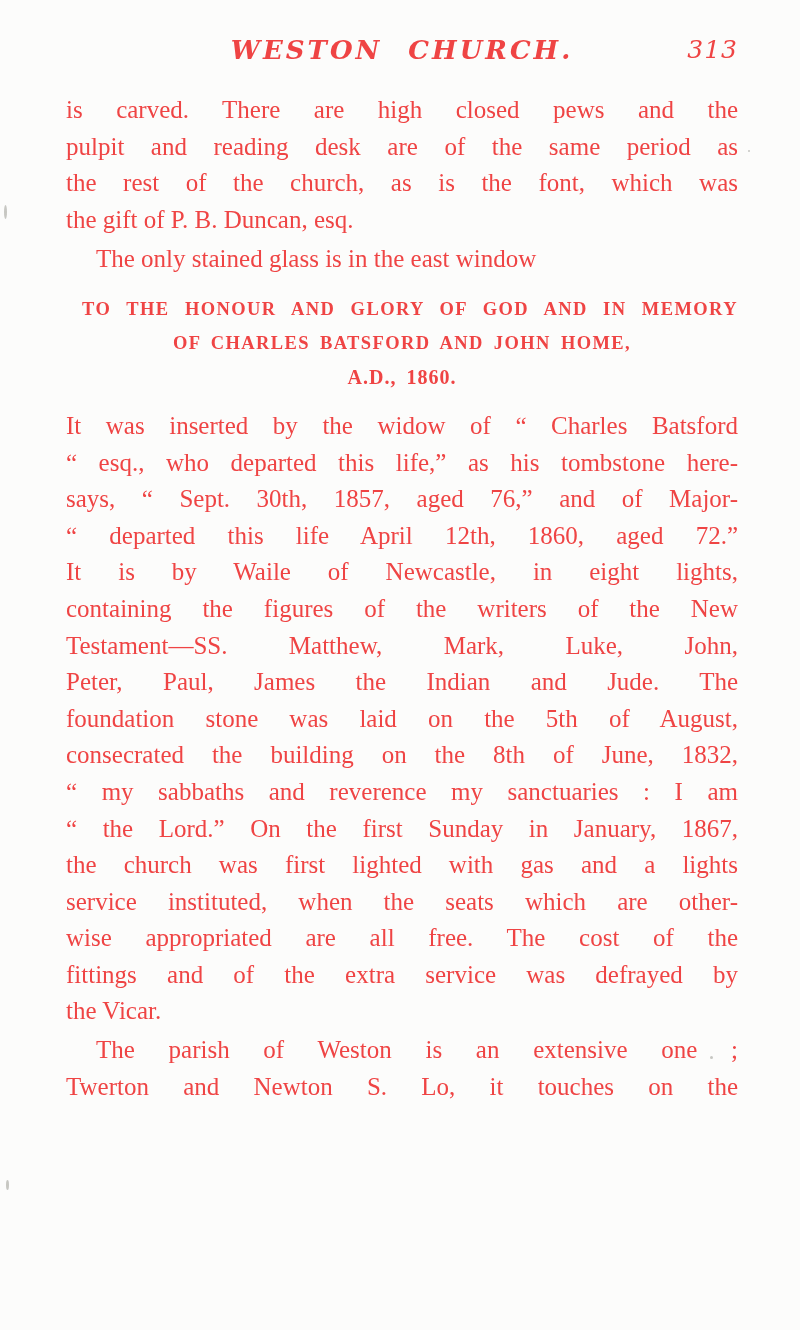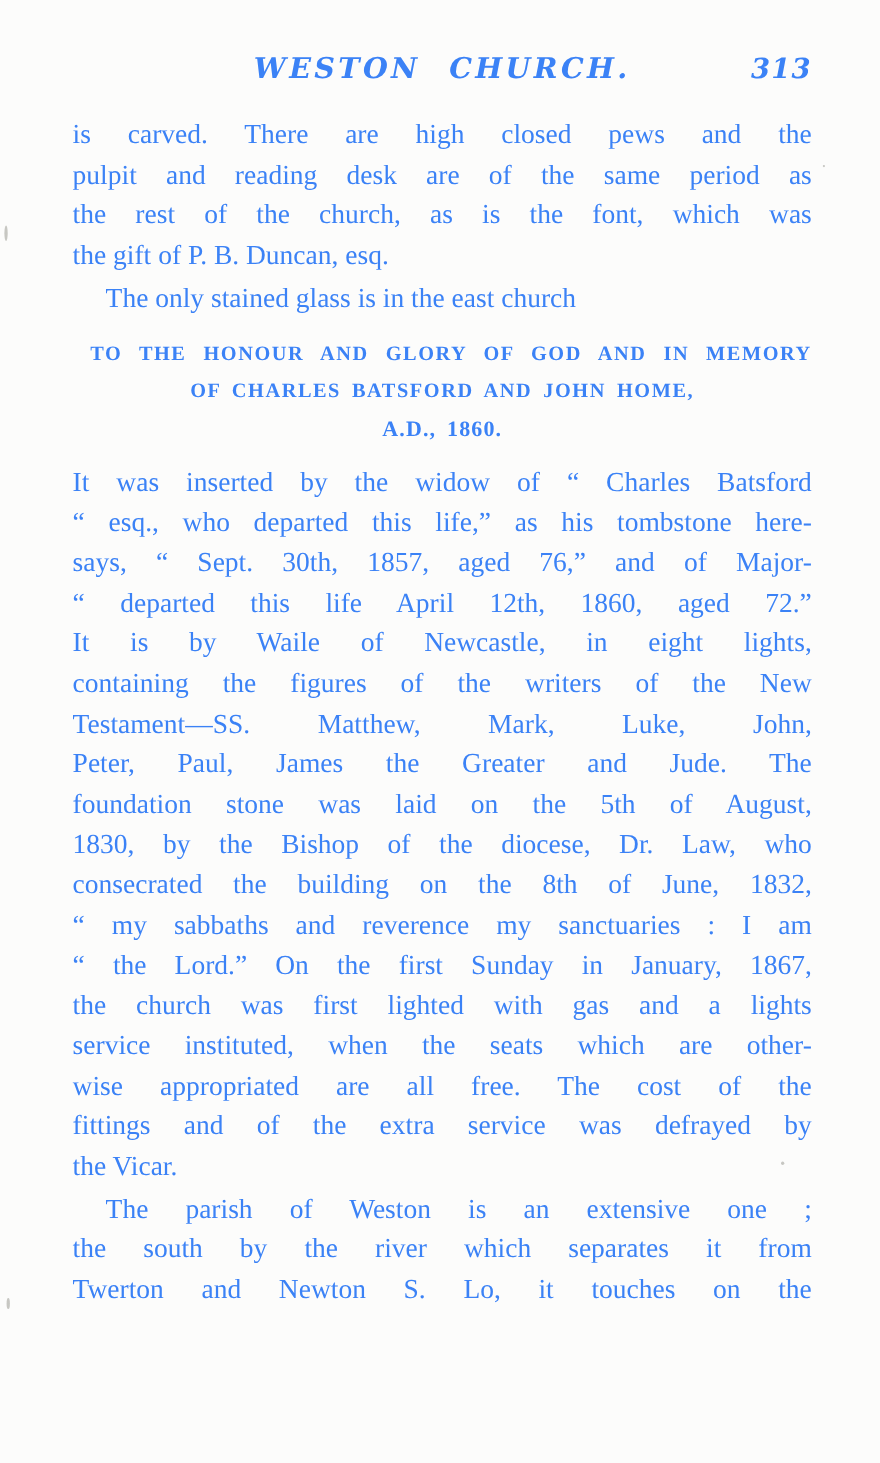--- a/index.html
+++ b/index.html
@@ -2,22 +2,22 @@
 <html><head>
 <meta charset="utf-8">
 <style>
   html,body { margin:0; padding:0; background:#e8e8e6; }
   .page {
     position:relative;
     width:800px; height:1330px;
     margin:0 auto;
     background:#fcfcfb;
     box-sizing:border-box;
-    padding:45px 62px 0 66px;
-    color:#3b82f6;
+    padding:32px 62px 0 66px;
+    color:#ef4444;
     font-family:"Liberation Serif", serif;
     overflow:hidden;
   }
   
   .running-head {
     position:relative;
     height:36px;
     margin-bottom:24px;
   }
   .head-title {
@@ -30,21 +30,21 @@
     letter-spacing:3px;
     word-spacing:14px;
     line-height:36px;
     white-space:nowrap;
   }
   .head-page-num {
     position:absolute;
     right:0; top:0;
     font-family:"DejaVu Serif", serif;
     font-style:italic;
-    font-weight:bold;
+    font-weight:normal;
     font-size:25px;
     line-height:36px;
     letter-spacing:1px;
   }
   
   .bodytext { font-size:25px; }
   .line {
     line-height:36.6px;
     height:36.6px;
     text-align:justify;
@@ -103,53 +103,51 @@
   <div class="bodytext">
 
     <div class="para1">
       <div class="line">is carved. There are high closed pews and the</div>
       <div class="line">pulpit and reading desk are of the same period as</div>
       <div class="line">the rest of the church, as is the font, which was</div>
       <div class="line last">the gift of P. B. Duncan, esq.</div>
     </div>
 
     <div class="para2">
-      <div class="line last ind">The only stained glass is in the east church</div>
+      <div class="line last ind">The only stained glass is in the east window</div>
     </div>
 
     <div class="inscription">
       <div class="caps-line fill">TO THE HONOUR AND GLORY OF GOD AND IN MEMORY</div>
       <div class="caps-line">OF CHARLES BATSFORD AND JOHN HOME,</div>
       <div class="caps-line date">A.D., 1860.</div>
     </div>
 
     <div class="para3">
       <div class="line">It was inserted by the widow of “ Charles Batsford</div>
       <div class="line">“ esq., who departed this life,” as his tombstone here-</div>
       <div class="line">says, “ Sept. 30th, 1857, aged 76,” and of Major-</div>
       <div class="line">“ departed this life April 12th, 1860, aged 72.”</div>
       <div class="line">It is by Waile of Newcastle, in eight lights,</div>
       <div class="line">containing the figures of the writers of the New</div>
       <div class="line">Testament—SS. Matthew, Mark, Luke, John,</div>
-      <div class="line">Peter, Paul, James the Greater and Jude. The</div>
+      <div class="line">Peter, Paul, James the Indian and Jude. The</div>
       <div class="line">foundation stone was laid on the 5th of August,</div>
-      <div class="line">1830, by the Bishop of the diocese, Dr. Law, who</div>
       <div class="line">consecrated the building on the 8th of June, 1832,</div>
       <div class="line">“ my sabbaths and reverence my sanctuaries : I am</div>
       <div class="line">“ the Lord.” On the first Sunday in January, 1867,</div>
       <div class="line">the church was first lighted with gas and a lights</div>
       <div class="line">service instituted, when the seats which are other-</div>
       <div class="line">wise appropriated are all free. The cost of the</div>
       <div class="line">fittings and of the extra service was defrayed by</div>
       <div class="line last">the Vicar.</div>
     </div>
 
     <div class="para4">
       <div class="line ind">The parish of Weston is an extensive one ;</div>
-      <div class="line">the south by the river which separates it from</div>
       <div class="line">Twerton and Newton S. Lo, it touches on the</div>
     </div>
 
   </div>
 
   <div class="speck" style="left:4px; top:205px; width:3px; height:14px;"></div>
   <div class="speck" style="left:6px; top:1180px; width:3px; height:10px;"></div>
   <div class="speck" style="left:748px; top:150px; width:2px; height:2px;"></div>
   <div class="speck" style="left:710px; top:1056px; width:3px; height:3px;"></div>
 

